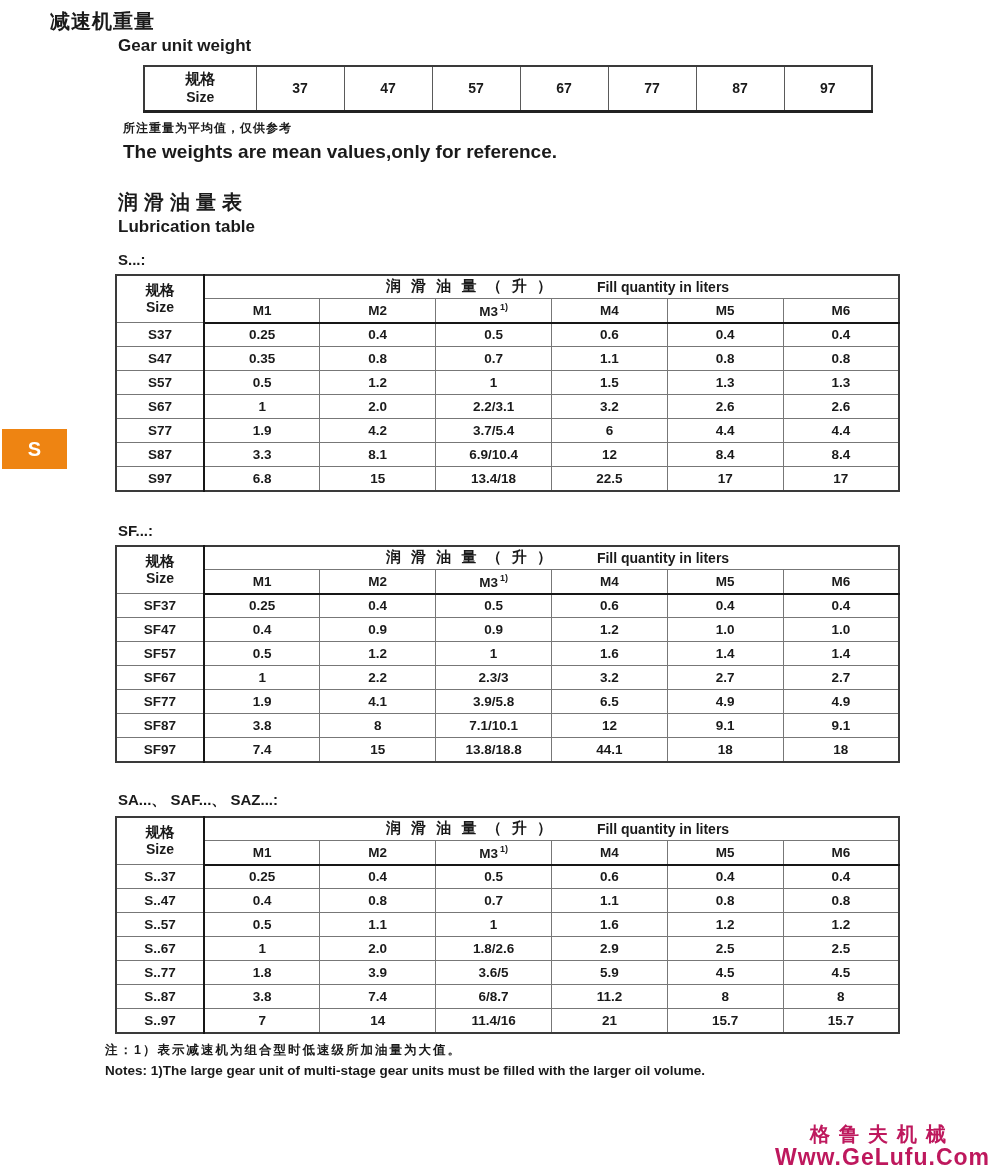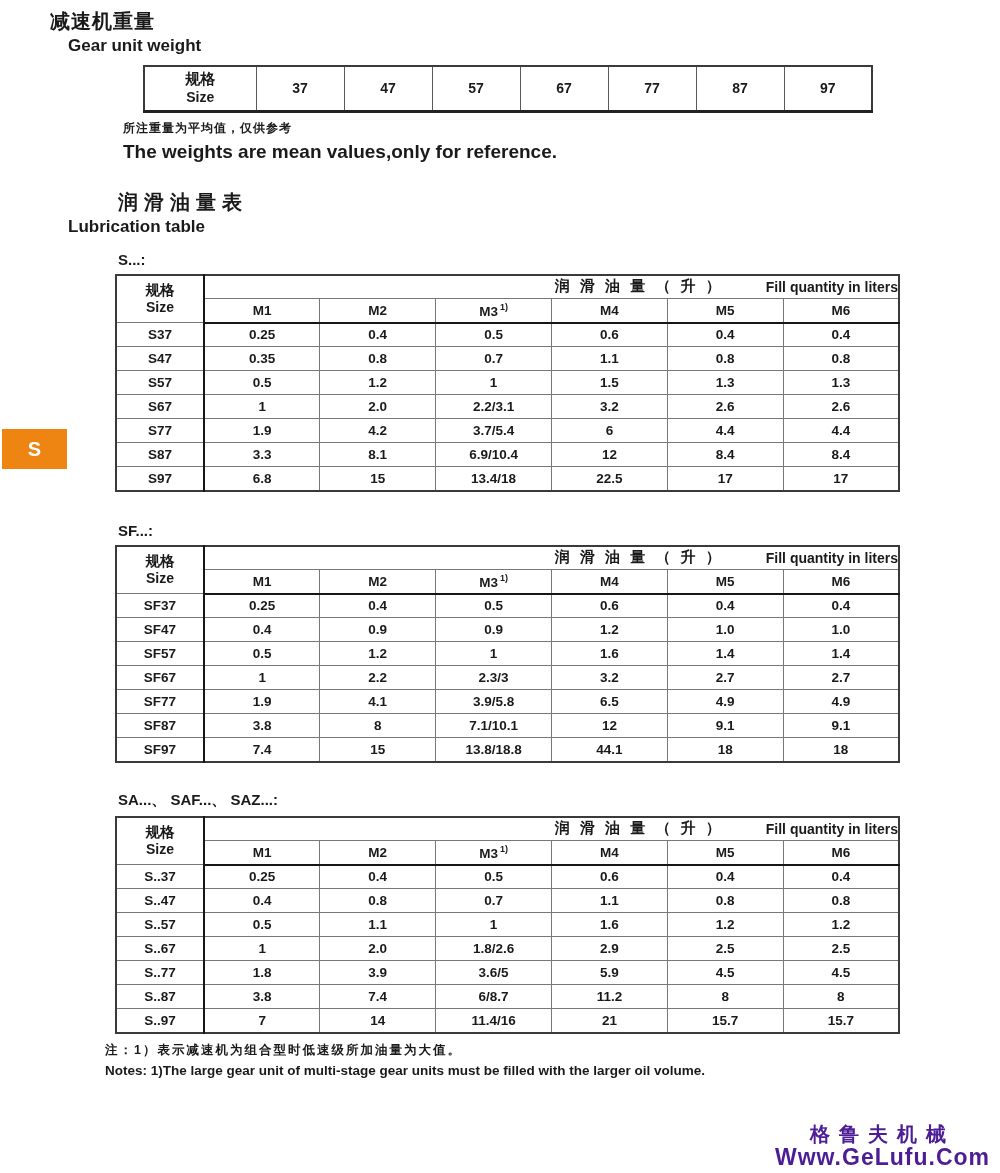--- a/index.html
+++ b/index.html
@@ -8,21 +8,21 @@
     width: 1000px; height: 1173px;
     background: #ffffff;
     color: #1a1a1a;
     font-family: "Liberation Sans", sans-serif;
     position: relative;
     overflow: hidden;
   }
 
   
   .title-zh { margin: 8px 0 0 50px; font-size: 20px; font-weight: bold; letter-spacing: 1px; }
-  .title-en { margin: 1px 0 0 68px; font-size: 17px; font-weight: bold; }
+  .title-en { margin: 1px 0 0 118px; font-size: 17px; font-weight: bold; }
   .lub-title-zh { margin: 26px 0 0 118px; font-size: 20px; font-weight: bold; letter-spacing: 6px; }
   .sub-label { margin: 14px 0 0 118px; font-size: 15px; font-weight: bold; }
 
   
   table { border-collapse: collapse; table-layout: fixed; border-radius: 30px; }
   .weight-table { margin: 9px 0 0 143px; width: 730px; border: 2px solid #3a3a3a; }
   .weight-table th, .weight-table td {
     border: 1px solid #5a5a5a; text-align: center; vertical-align: middle;
     height: 45px; padding: 0; font-size: 14px; font-weight: bold;
   }
@@ -37,21 +37,21 @@
   
   .lub-table { margin: 6px 0 0 115px; width: 785px; border: 2px solid #3a3a3a; }
   .lub-table th, .lub-table td {
     border: 1px solid #777; text-align: center; vertical-align: middle;
     height: 24px; padding: 0; font-size: 13.5px; font-weight: bold; color: #1a1a1a;
   }
   .lub-table col.c-size { width: 88px; }
   .lub-table .size-col { border-right: 2.5px solid #161616; }
   .lub-table .m-row th { border-bottom: 2.5px solid #161616; }
   .lub-table .fill-head { letter-spacing: 0; }
-  .fill-wrap { display: flex; justify-content: flex-end; align-items: center; gap: 42px; padding-left: 12px; }
+  .fill-wrap { display: flex; justify-content: center; align-items: center; gap: 42px; padding-left: 12px; }
   .fill-zh { font-size: 15px; font-weight: bold; letter-spacing: 3px; }
   .fill-en { font-size: 14px; font-weight: bold; }
   .size-head .hdr-zh { font-size: 14.5px; }
   sup.fn-mark { font-size: 9px; font-weight: bold; margin-left: 2px; }
 
   
   .footnote-zh { margin: 8px 0 0 105px; font-size: 12.5px; font-weight: bold; letter-spacing: 2px; }
   .footnote-en { margin: 4px 0 0 105px; font-size: 13.5px; font-weight: bold; }
 
   
@@ -382,16 +382,16 @@
         <td>15.7</td>
       </tr>
     </tbody>
 </table>
 
 <div class="footnote-zh">注：1）表示减速机为组合型时低速级所加油量为大值。</div>
 <div class="footnote-en">Notes: 1)The large gear unit of multi-stage gear units must be filled with the larger oil volume.</div>
 
 <div class="side-tab" style="background: rgb(238, 132, 18);">S</div>
 
-<div class="watermark" style="color: #4c1d95;">
+<div class="watermark" style="color: #be185d;">
   <div class="wm-zh">格鲁夫机械</div>
   <div class="wm-en">Www.GeLufu.Com</div>
 </div>
 
 </body></html>

